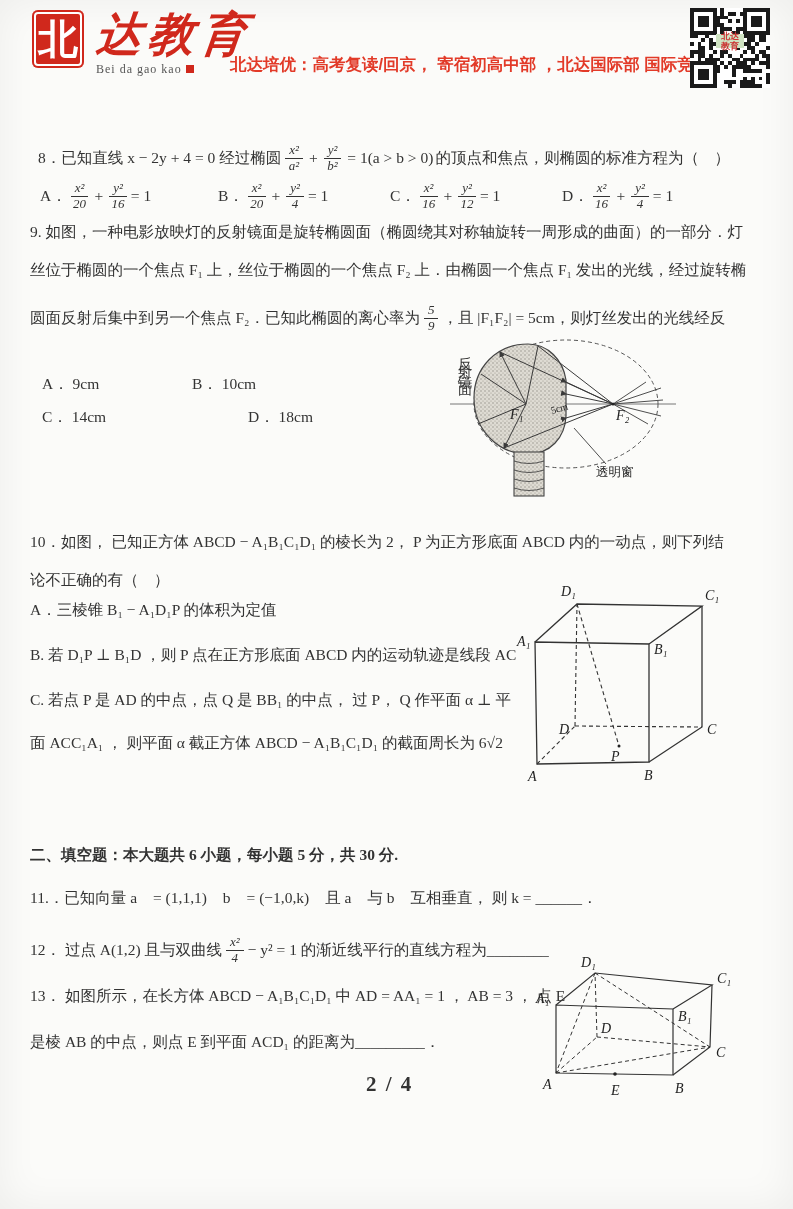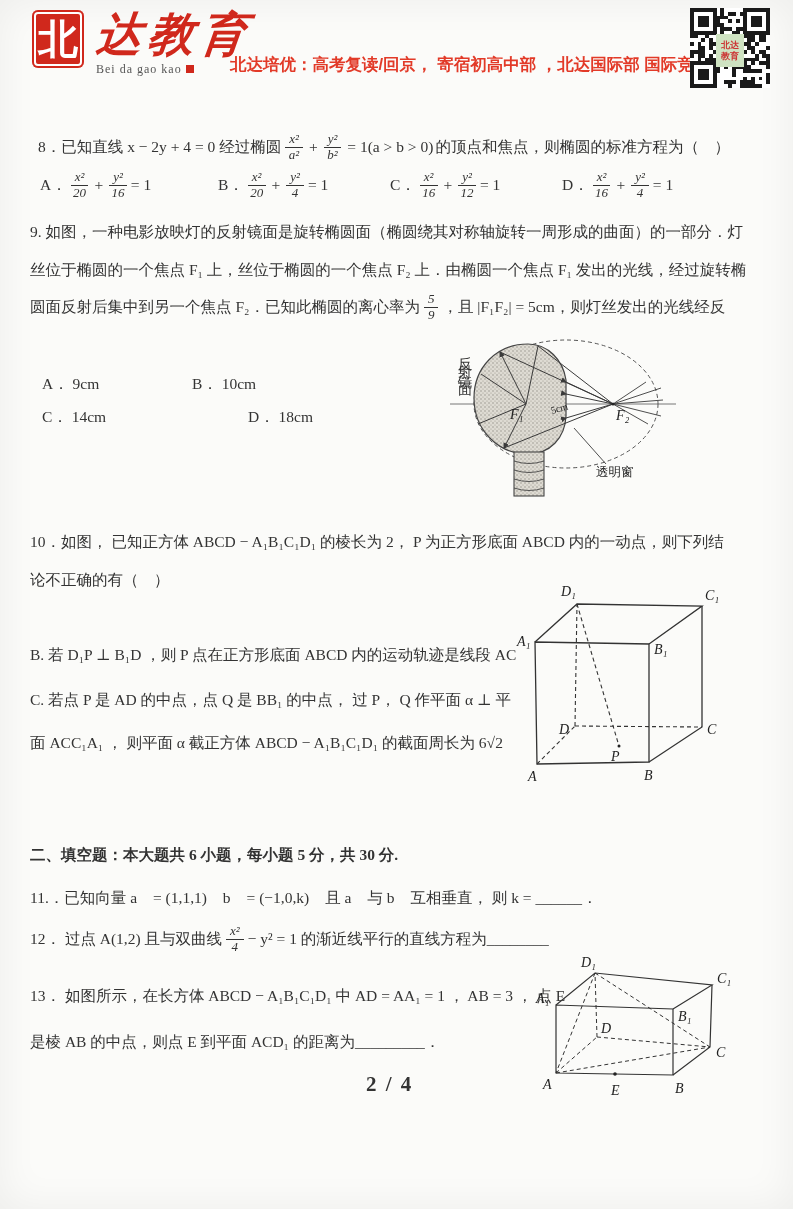--- a/index.html
+++ b/index.html
@@ -24,28 +24,28 @@
   .brand-sub{color:#555;font-size:12px;letter-spacing:1px;}
   .red-sq{display:inline-block;width:8px;height:8px;background:#d0281c;margin-left:4px;}
   .slogan{color:#e23a28;font-weight:bold;font-size:16.5px;
     font-family:"Liberation Sans","DejaVu Sans",sans-serif;}
   
   .qr{width:80px;height:80px;position:relative;background:#fff;}
   .qr-grid{display:grid;grid-template-columns:repeat(21,1fr);grid-template-rows:repeat(21,1fr);
     width:80px;height:80px;}
   .qr-cell{background:#fff;}
   .qr-cell.on{background:#1a1a1a;}
-  .qr-label{position:absolute;left:26px;top:26px;width:28px;height:33px;background:#cfe3c2;
+  .qr-label{position:absolute;left:26px;top:26px;width:28px;height:14px;background:#cfe3c2;
     display:flex;flex-direction:column;align-items:center;justify-content:center;
     font-size:9px;line-height:1.15;color:#c33;font-weight:bold;}
   
   .tline{white-space:nowrap;}
   .mrow{display:flex;align-items:center;white-space:nowrap;}
   .frac{display:inline-flex;flex-direction:column;align-items:center;
-    font-size:13px;line-height:1.15;font-style:italic;margin:0 4px;vertical-align:middle;}
+    font-size:13px;line-height:1.15;font-style:italic;margin:11px 4px;vertical-align:middle;}
   .frac .num{border-bottom:1.2px solid #333;padding:0 4px;}
   .frac .den{padding:0 2px;}
   .op{margin:0 2px;}
   .bold{font-weight:bold;}
   .opt{display:inline-flex;align-items:center;}
   .q8opts{display:flex;align-items:center;}
   .q8opts .opt{margin-right:0;}
   .pagenum{font-weight:bold;font-size:21px;letter-spacing:2px;}
   .vert-label{writing-mode:vertical-rl;text-orientation:upright;font-size:14.5px;
     letter-spacing:9px;color:#333;}
@@ -666,20 +666,21 @@
       <text class="fl" x="168" y="90">F₂</text>
       <text class="cn" x="104" y="84" transform="rotate(-16 104 84)" style="font-size:10px">5cm</text>
       <line x1="158" y1="134" x2="126" y2="98" stroke="#3a3a3a" stroke-width="0.9"></line>
       <text class="cn" x="148" y="146">透明窗</text>
     </svg>
   </div>
   <div class="abs vert-label" style="left:455px;top:344px;height:120px;">反射镜面</div>
 
   <div class="abs tline" style="left:30px;top:532px;">10．如图，  已知正方体 ABCD − A₁B₁C₁D₁ 的棱长为 2，  P 为正方形底面 ABCD 内的一动点，则下列结</div>
   <div class="abs tline" style="left:30px;top:570px;">论不正确的有（　）</div>
+  <div class="abs tline" style="left:30px;top:600px;">A．三棱锥 B₁ − A₁D₁P 的体积为定值</div>
   <div class="abs tline" style="left:30px;top:645px;">B. 若 D₁P ⊥ B₁D ，则 P 点在正方形底面 ABCD 内的运动轨迹是线段 AC</div>
   <div class="abs tline" style="left:30px;top:690px;">C. 若点 P 是 AD 的中点，点 Q 是  BB₁  的中点， 过 P， Q 作平面 α ⊥ 平</div>
   <div class="abs tline" style="left:30px;top:733px;">面 ACC₁A₁ ，  则平面 α 截正方体 ABCD − A₁B₁C₁D₁ 的截面周长为 6√2</div>
 
   <div class="abs" style="left:515px;top:578px;">
     <svg width="205" height="208" viewBox="0 0 205 208">
       <g stroke="#333" stroke-width="1.3" fill="none">
         <path d="M22,186 L134,184 L134,66 L20,64 Z"></path>
         <path d="M20,64 L62,26 L187,28 L134,66"></path>
         <path d="M187,28 L187,149 L134,184"></path>

